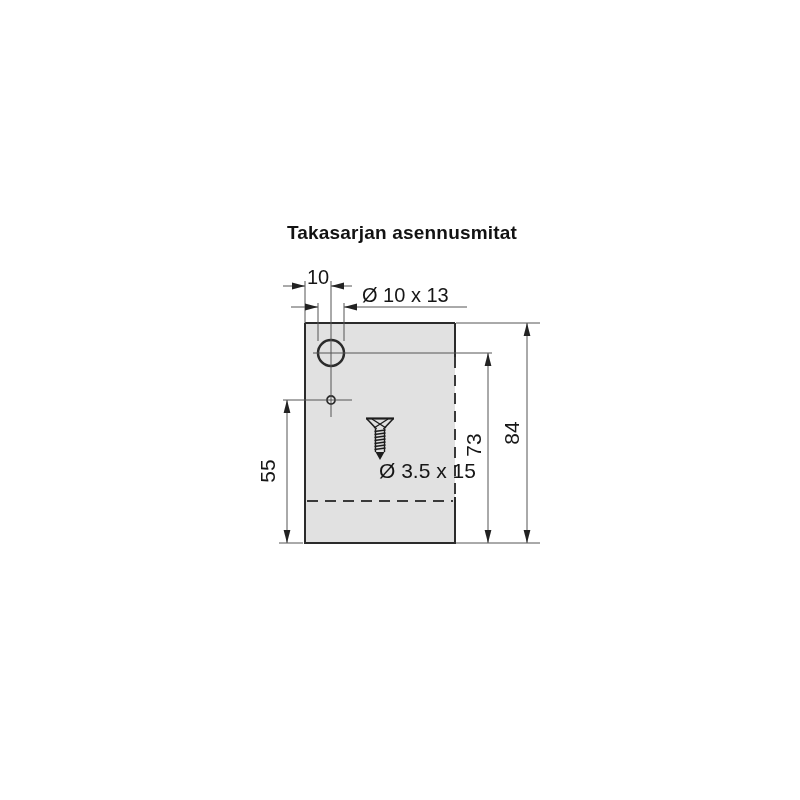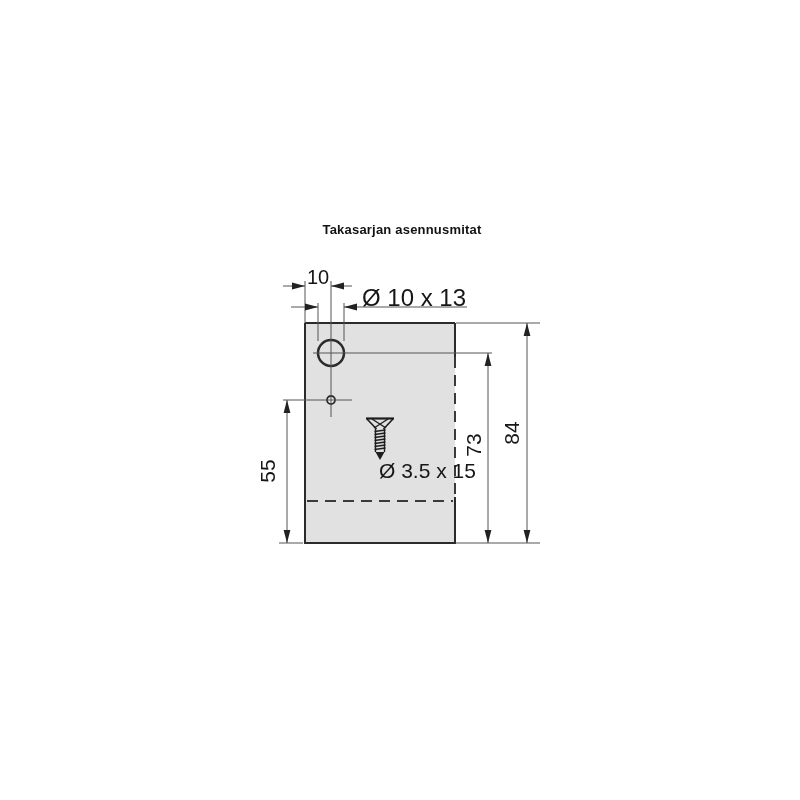--- a/index.html
+++ b/index.html
@@ -6,25 +6,25 @@
   body{
     width:800px;height:800px;background:#ffffff;
     font-family:"Liberation Sans","DejaVu Sans",sans-serif;
     color:#111;position:relative;overflow:hidden;
   }
   .stage{position:absolute;left:0;top:0;width:800px;height:800px;}
   svg.linework{position:absolute;left:0;top:0;}
   .lbl{position:absolute;white-space:nowrap;color:#161616;}
   .title{
     left:402px;top:222px;transform:translateX(-50%);
-    font-weight:bold;font-size:13px;letter-spacing:0.2px;color:#121212;
+    font-weight:bold;font-size:19px;letter-spacing:0.2px;color:#121212;
   }
   .dim{font-size:21px;}
   .dim-10{left:318px;top:266px;transform:translateX(-50%);font-size:20px;}
-  .dim-hole{left:362px;top:284px;font-size:24px;text-align:right;}
+  .dim-hole{left:362px;top:284px;font-size:20px;text-align:right;}
   .dim-55{left:268px;top:471px;transform:translate(-50%,-50%) rotate(-90deg);}
   .dim-73{left:474px;top:445px;transform:translate(-50%,-50%) rotate(-90deg);}
   .dim-84{left:512px;top:433px;transform:translate(-50%,-50%) rotate(-90deg);}
   .dim-screw{left:333px;top:459px;margin-left:46px;}
 </style>
 </head>
 <body>
 
 <div class="stage">
 

